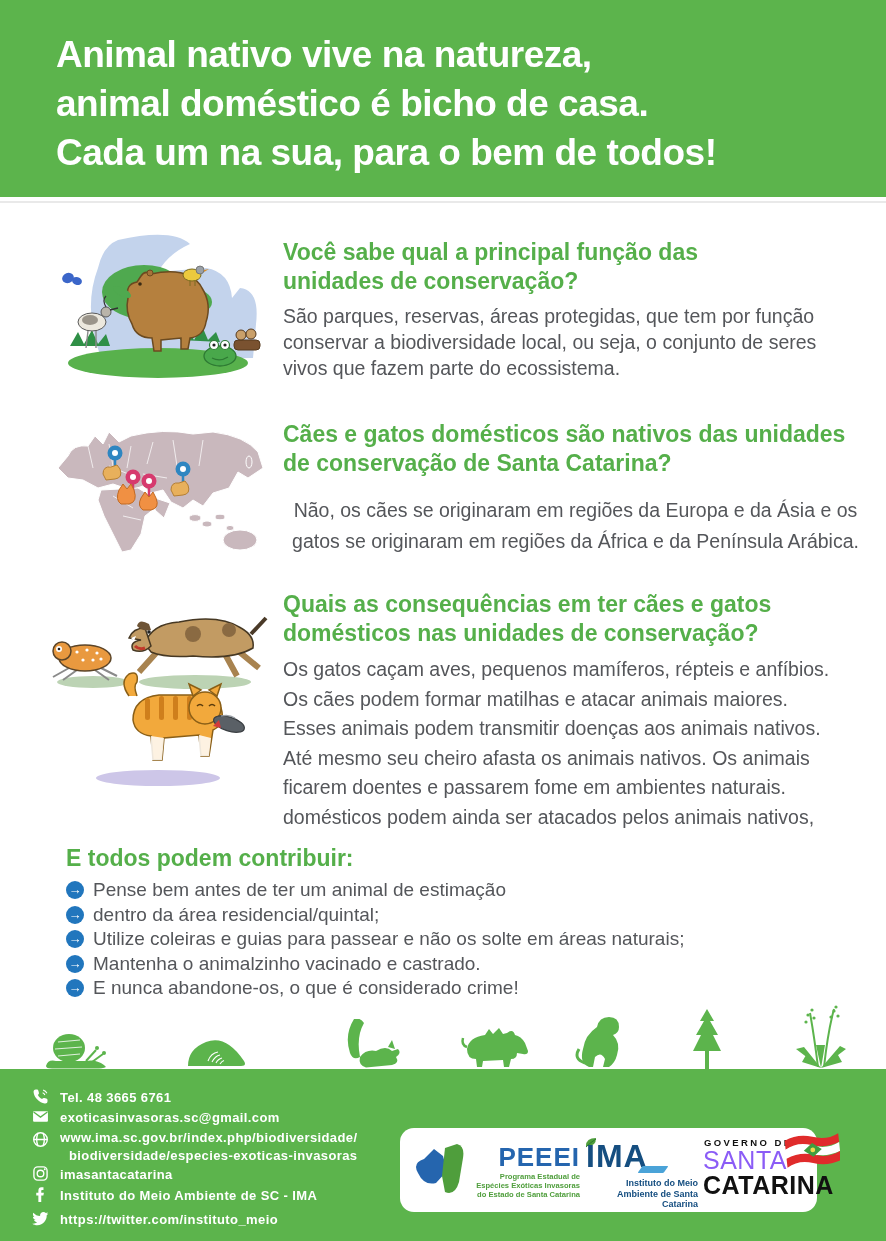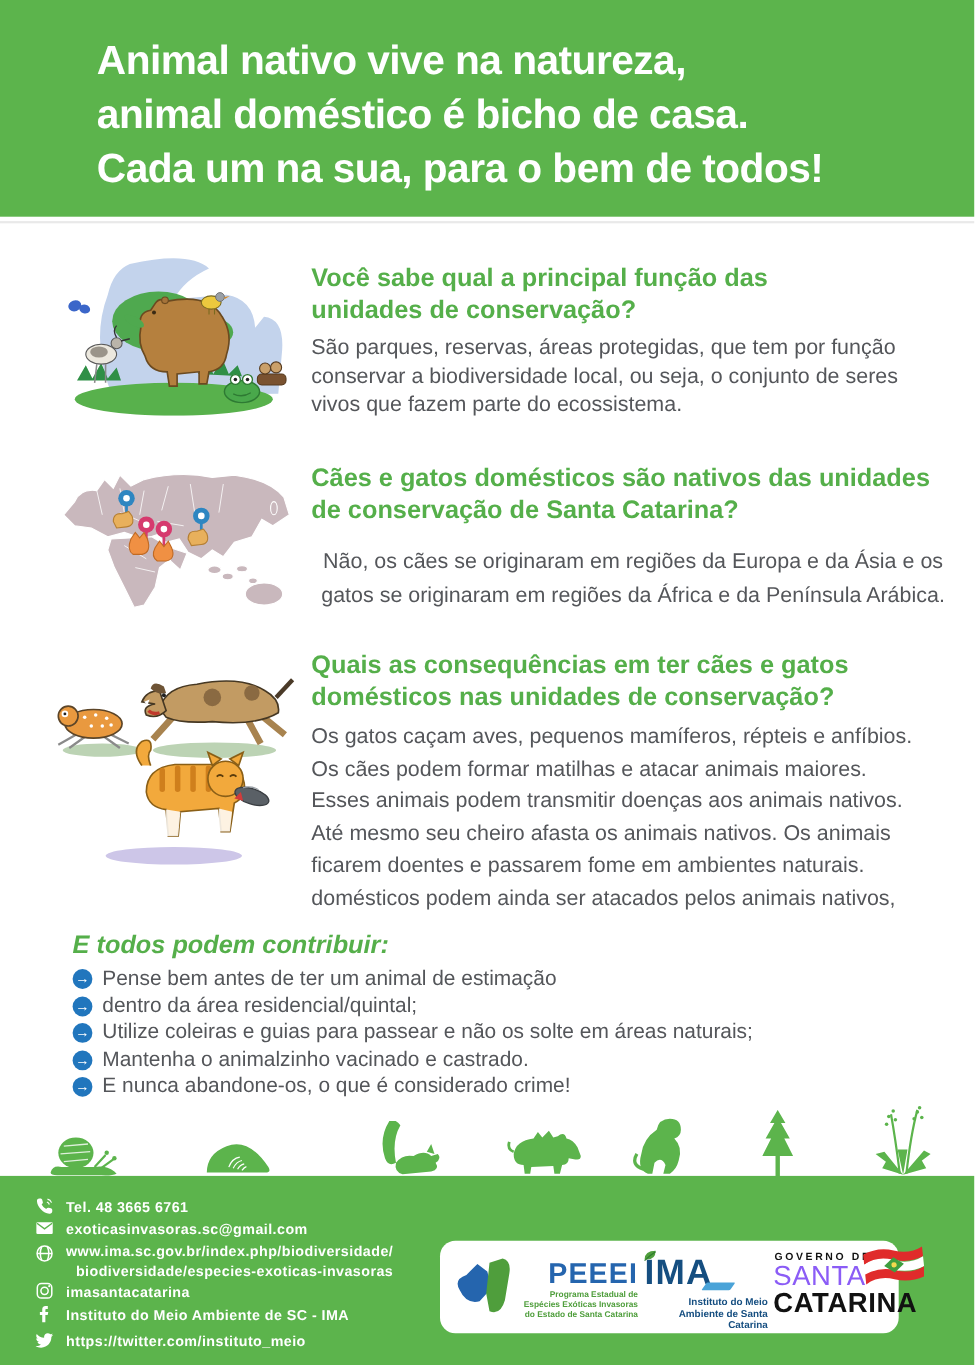--- a/index.html
+++ b/index.html
@@ -1,41 +1,41 @@
 <!DOCTYPE html>
 <html><head>
 <meta charset="utf-8">
 <style>
   html,body{margin:0;padding:0;background:#fff;}
   .page{position:relative;width:886px;height:1241px;background:#ffffff;overflow:hidden;
         font-family:"Liberation Sans","DejaVu Sans",sans-serif;}
 
   
   .band{position:absolute;left:0;top:0;width:886px;height:197px;background:#5cb44c;}
-  .band-title{position:absolute;left:88px;top:30px;color:#ffffff;font-weight:bold;
+  .band-title{position:absolute;left:56px;top:30px;color:#ffffff;font-weight:bold;
               font-size:37px;line-height:49px;letter-spacing:-0.5px;white-space:nowrap;}
   .header-divider{position:absolute;left:0;top:201px;width:886px;height:2px;background:#e9e9e9;}
 
   
   .sec{position:absolute;left:283px;width:585px;}
   .sec h2{margin:0;color:#55af4a;font-size:23px;line-height:29px;font-weight:bold;}
   .h-line,.b-line,.li-line{white-space:nowrap;}
   .body{color:#54565a;font-size:19.5px;font-weight:400;}
   .sec-1{top:238px;}  .sec-1 .body{margin-top:7px;line-height:26px;}
   .sec-2{top:420px;}  .sec-2 .body{margin-top:17px;line-height:31px;text-align:center;}
   .sec-3{top:590px;}  .sec-3 .body{margin-top:7px;line-height:29.5px;}
 
   .ill{position:absolute;}
   .ill-1{left:40px;top:226px;}
   .ill-2{left:43px;top:416px;}
   .ill-3{left:33px;top:588px;}
 
   
   .contribute{position:absolute;left:66px;top:845px;width:740px;}
-  .contribute h2{margin:0 0 6px 0;color:#55af4a;font-size:23px;line-height:27px;font-weight:bold;font-style:italic;}
+  .contribute h2{margin:0 0 6px 0;color:#55af4a;font-size:23px;line-height:27px;font-weight:bold;}
   .contribute ul{list-style:none;margin:0;padding:0;}
   .contribute li{position:relative;padding-left:27px;color:#54565a;font-size:19px;line-height:24.5px;}
   .bullet{position:absolute;left:0;top:3px;width:18px;height:18px;border-radius:50%;
           background:#2176bd;color:#fff;font-size:13px;line-height:18px;text-align:center;font-weight:bold;}
 
   
   .sil{position:absolute;}
   .sil svg{display:block;}
 
   

